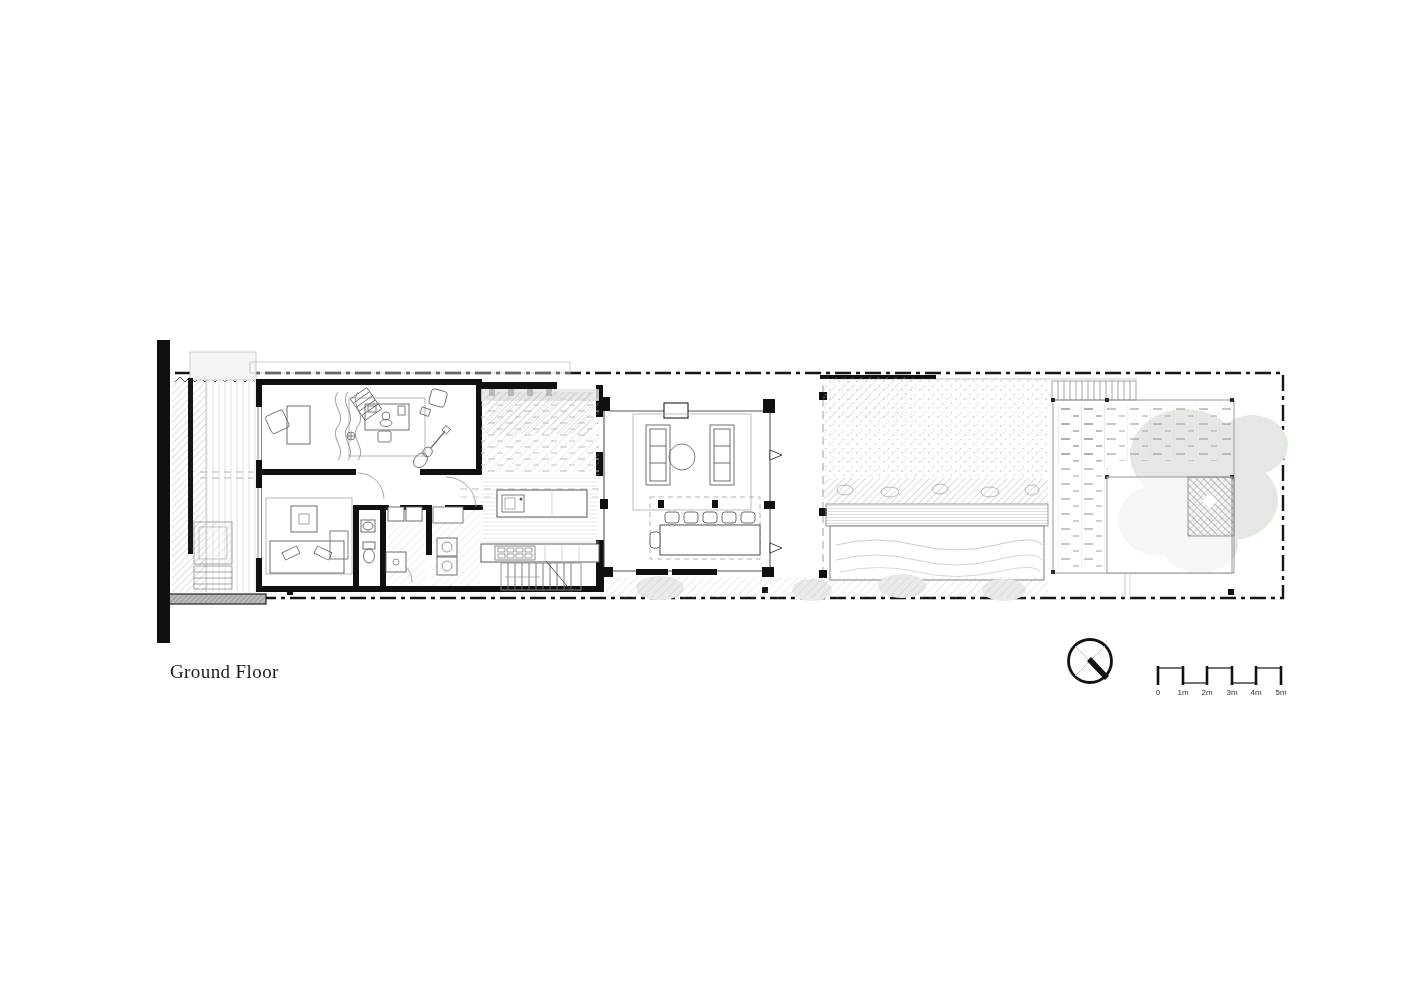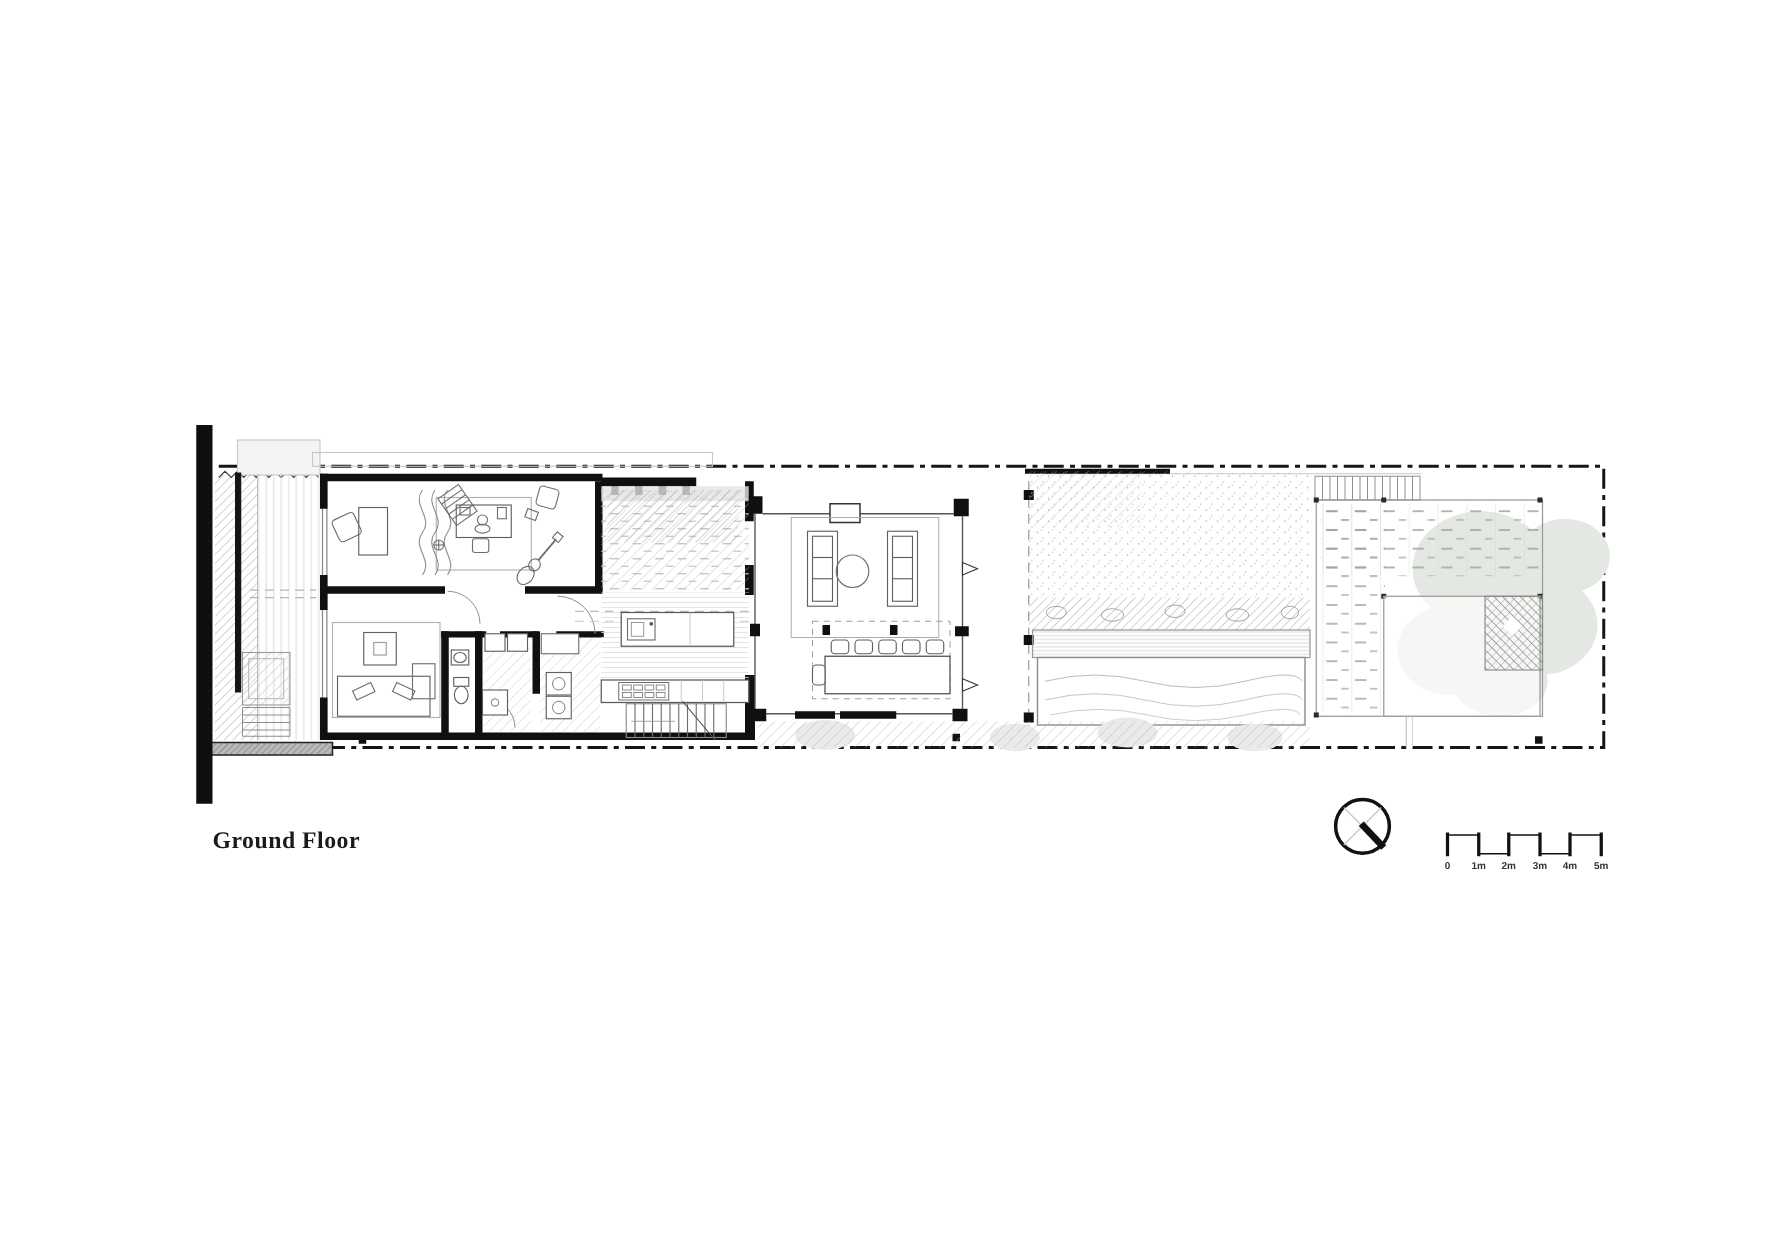--- a/index.html
+++ b/index.html
@@ -1,17 +1,17 @@
 <!DOCTYPE html>
 <html><head>
 <meta charset="utf-8">
 <style>
   html,body{margin:0;padding:0;background:#ffffff;}
   .canvas{position:relative;width:1414px;height:1000px;background:#ffffff;overflow:hidden;
-          font-family:"Liberation Sans", sans-serif;font-weight:bold;}
+          font-family:"Liberation Sans", sans-serif;}
   svg{position:absolute;inset:0;}
   text.plan-title{font-family:"Liberation Serif","DejaVu Serif",serif;letter-spacing:.4px;}
   text.scale-label{font-family:"Liberation Sans","DejaVu Sans",sans-serif;}
 </style>
 </head>
 <body>
 
 <div class="canvas">
 <svg viewBox="0 0 1414 1000" width="1414" height="1000">
   <defs>

